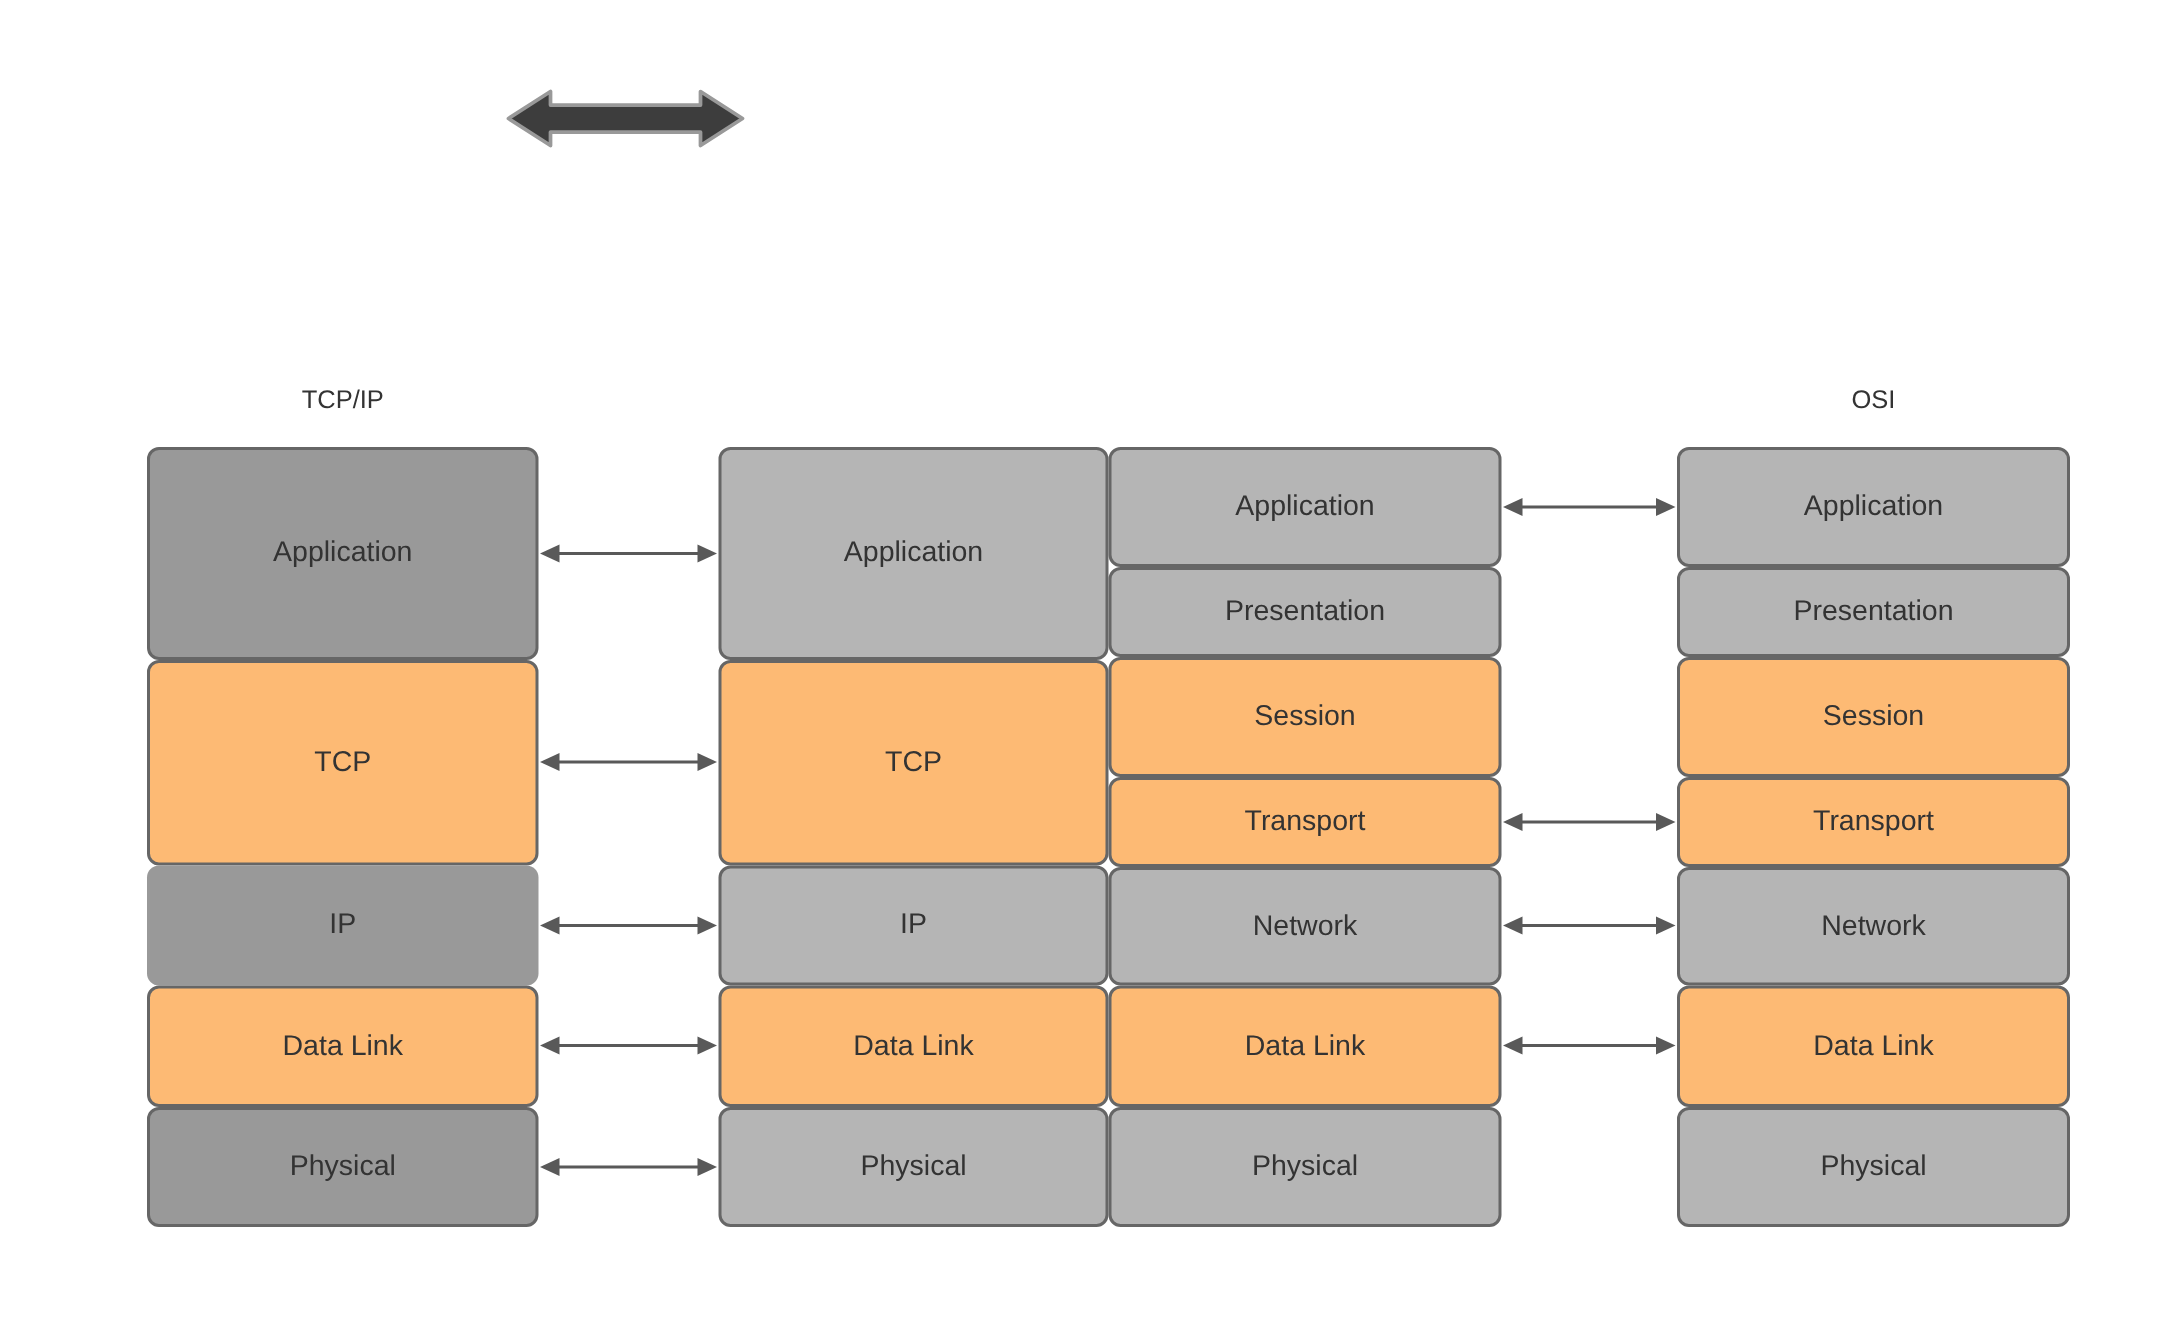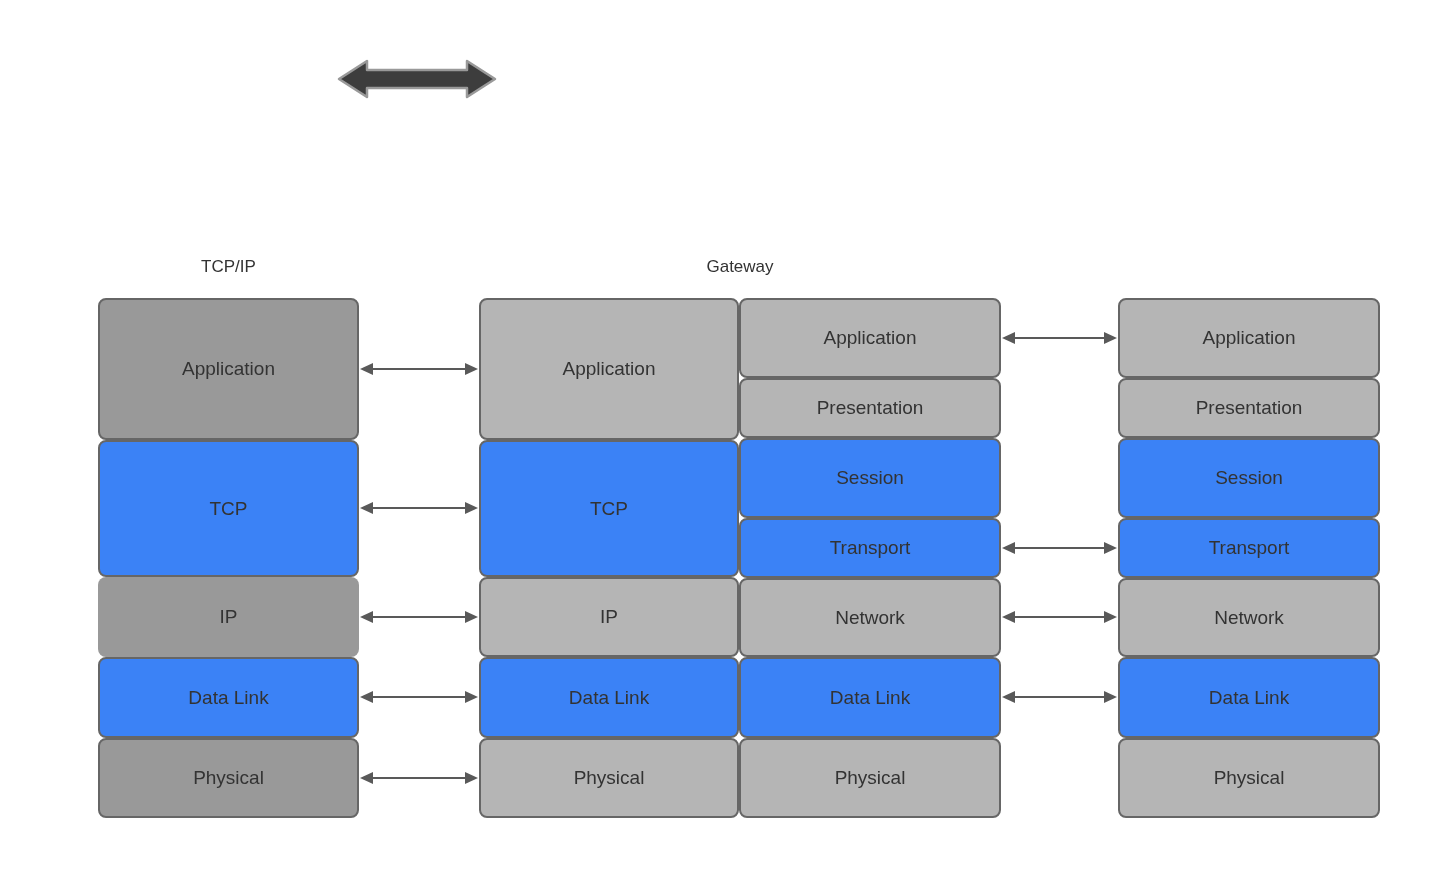--- a/index.html
+++ b/index.html
@@ -23,36 +23,36 @@
     position: absolute;
     box-sizing: border-box;
     display: flex; align-items: center; justify-content: center;
     font-size: 19px; color: #333333;
     border-radius: 8px;
     text-align: center;
   }
   .bordered { border: 2px solid #666666; }
   .fill-dark  { background: #999999; }
   .fill-light { background: #b5b5b5; }
-  .fill-white { background: #3b82f6; }
+  .fill-white { background: #fdba74; }
 
   .connector { position: absolute; }
   .big-arrow { position: absolute; left: 322px; top: 56px; }
 </style>
 </head>
 <body>
 
 <div class="canvas">
 
   <svg class="big-arrow" width="164" height="46" viewBox="0 0 164 46">
     <polygon points="4,23 32,5 32,14 132,14 132,5 160,23 132,41 132,32 32,32 32,41" fill="#3d3d3d" stroke="#999999" stroke-width="2.5" stroke-linejoin="round"></polygon>
   </svg>
 
   <div class="col-header" style="left:85px;  top:256px; width:261px;">TCP/IP</div>
-  <div class="col-header" style="left:466px; top:256px; width:522px;">Gateway</div>
+  <div class="col-header" style="left:1105px; top:256px; width:262px;">OSI</div>
 
   <div class="box bordered fill-dark" style="left:85px; top:298px; width:261px; height:142px;">Application</div>
   <div class="box bordered fill-white" style="left:85px; top:440px; width:261px; height:137px;">TCP</div>
   <div class="box fill-dark" style="left:85px; top:577px; width:261px; height:80px;">IP</div>
   <div class="box bordered fill-white" style="left:85px; top:657px; width:261px; height:81px;">Data Link</div>
   <div class="box bordered fill-dark" style="left:85px; top:738px; width:261px; height:80px;">Physical</div>
 
   <div class="box bordered fill-light" style="left:466px; top:298px; width:260px; height:142px;">Application</div>
   <div class="box bordered fill-white" style="left:466px; top:440px; width:260px; height:137px;">TCP</div>
   <div class="box bordered fill-light" style="left:466px; top:577px; width:260px; height:80px;">IP</div>

